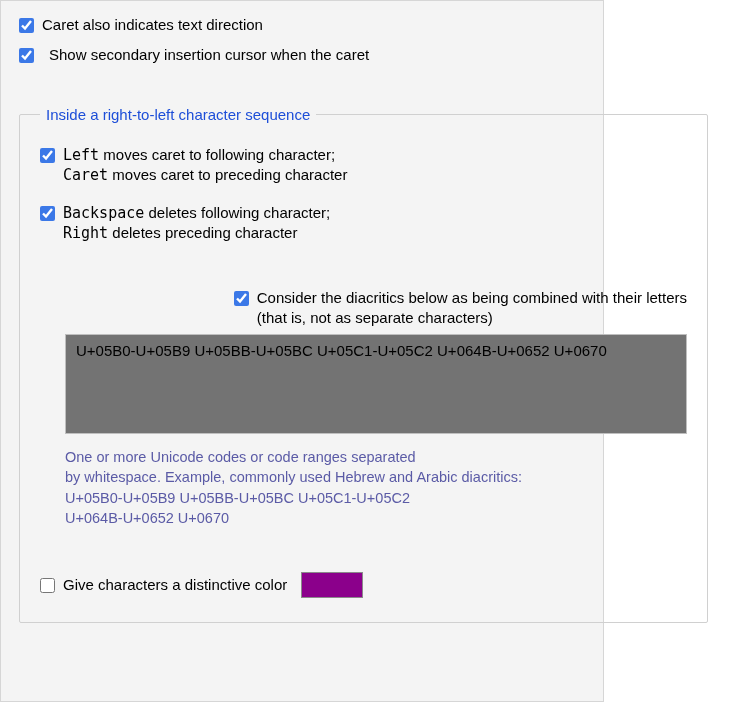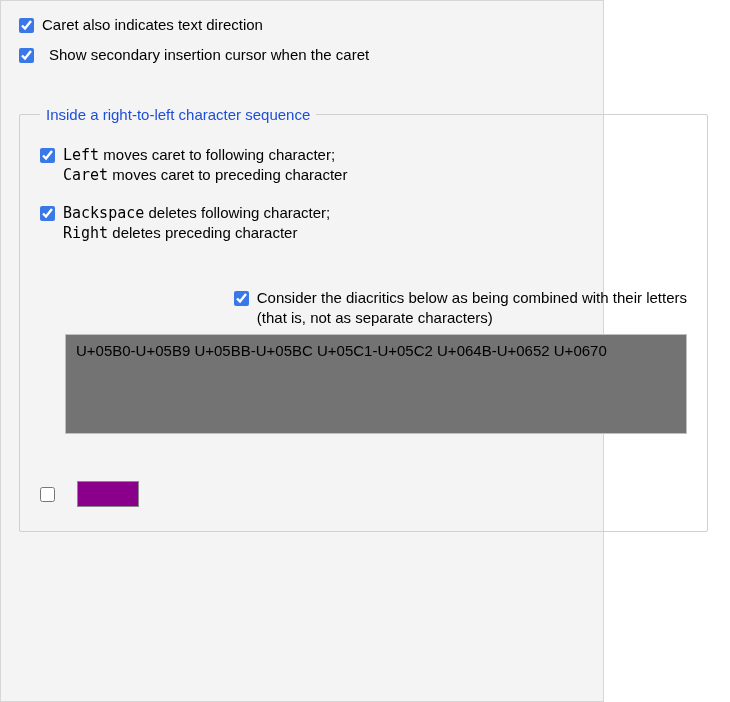--- a/index.html
+++ b/index.html
@@ -150,21 +150,28 @@
       <span class="label">
         <span>Consider the diacritics below as being combined with their letters</span><br>
         <span>(that is, not as separate characters)</span>
       </span>
     </div>
 
     <div class="textarea-wrap">
       <textarea style="">U+05B0-U+05B9 U+05BB-U+05BC U+05C1-U+05C2 U+064B-U+0652 U+0670</textarea>
     </div>
 
+    <div class="hint">
+      <span>One or more Unicode codes or code ranges separated</span><br>
+      <span>by whitespace. Example, commonly used Hebrew and Arabic diacritics:</span><br>
+      <span>U+05B0-U+05B9 U+05BB-U+05BC U+05C1-U+05C2</span><br>
+      <span>U+064B-U+0652 U+0670</span>
+    </div>
 
     <div class="colorrow">
       <input type="checkbox" style="">
+      <span class="label">Give characters a distinctive color</span>
       <div class="swatch" style="background:#8b008b;"></div>
     </div>
 
   </fieldset>
 
 </div>
 
 </body></html>

